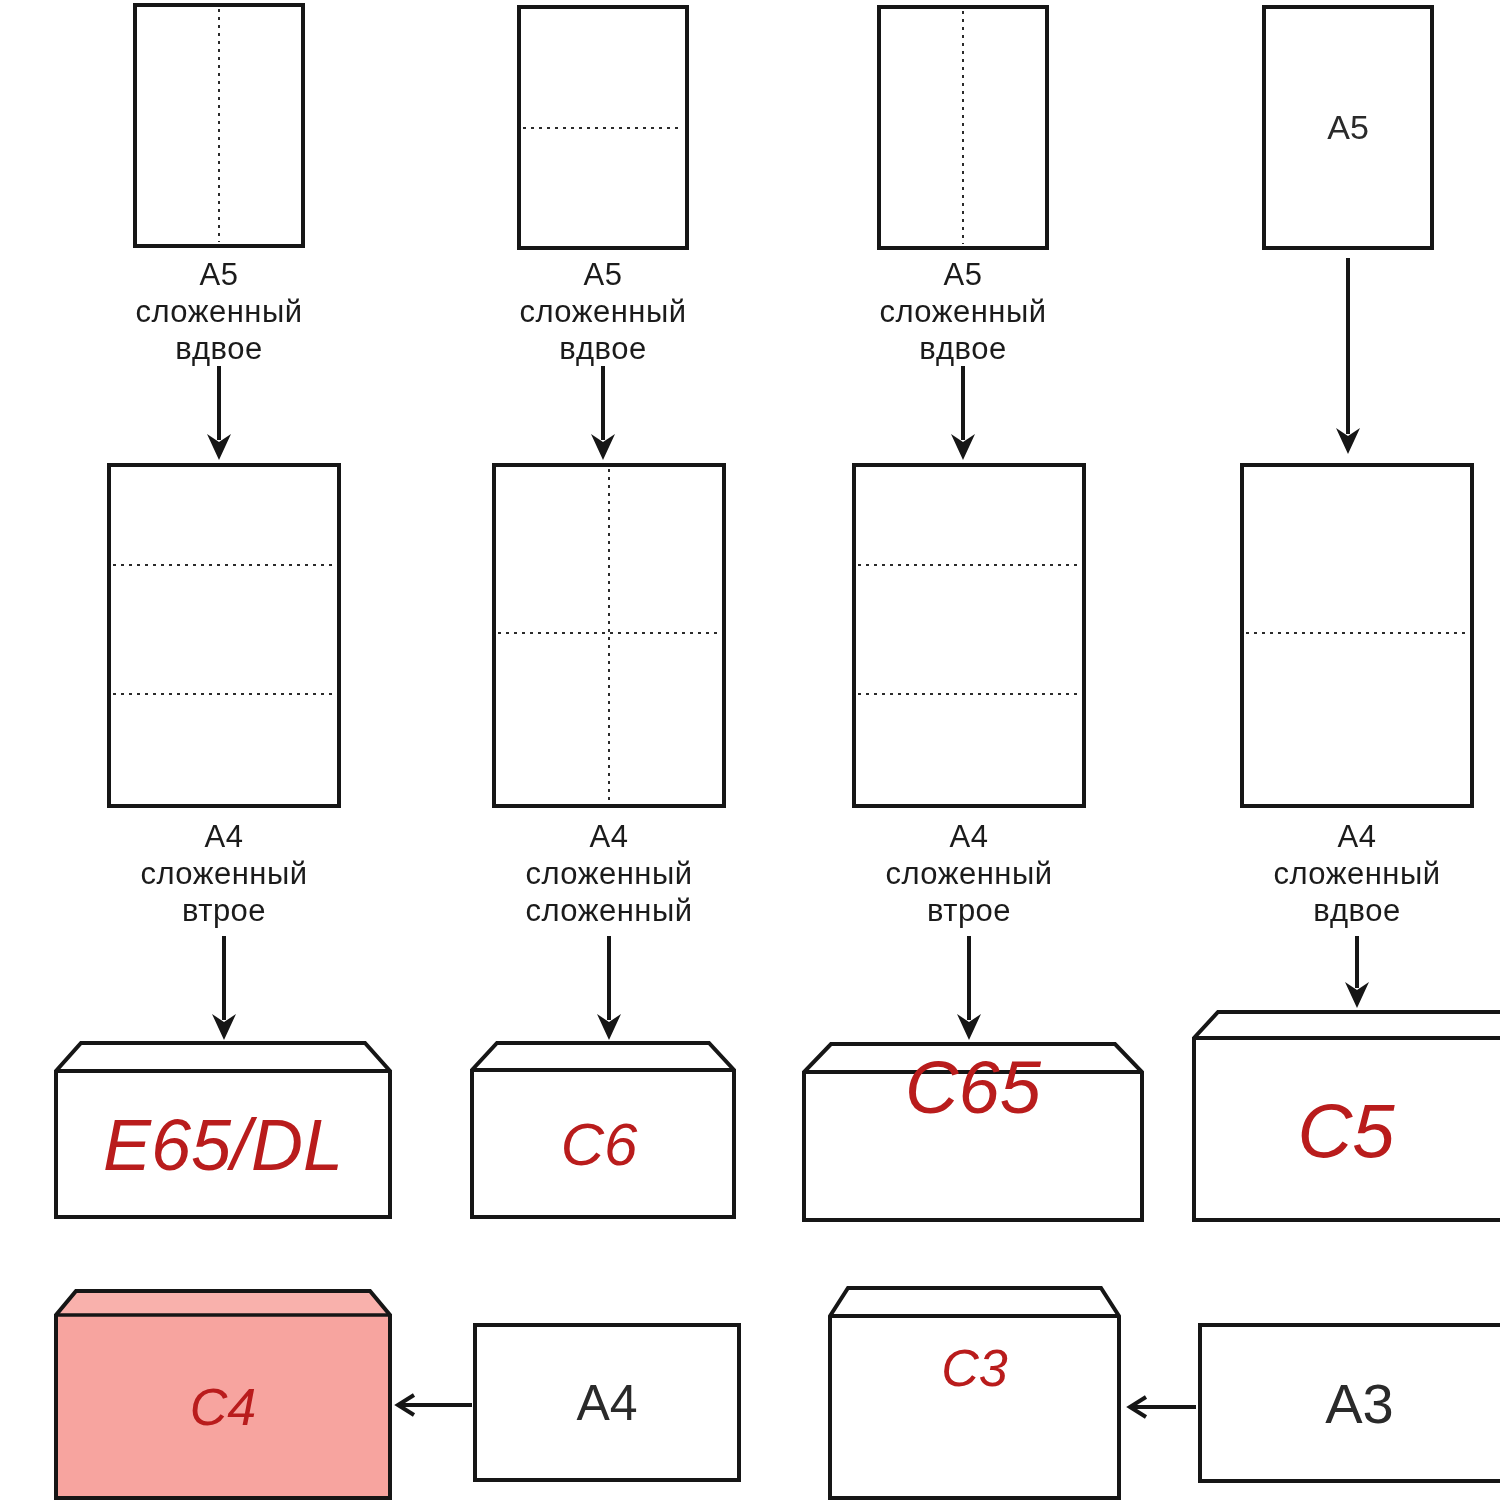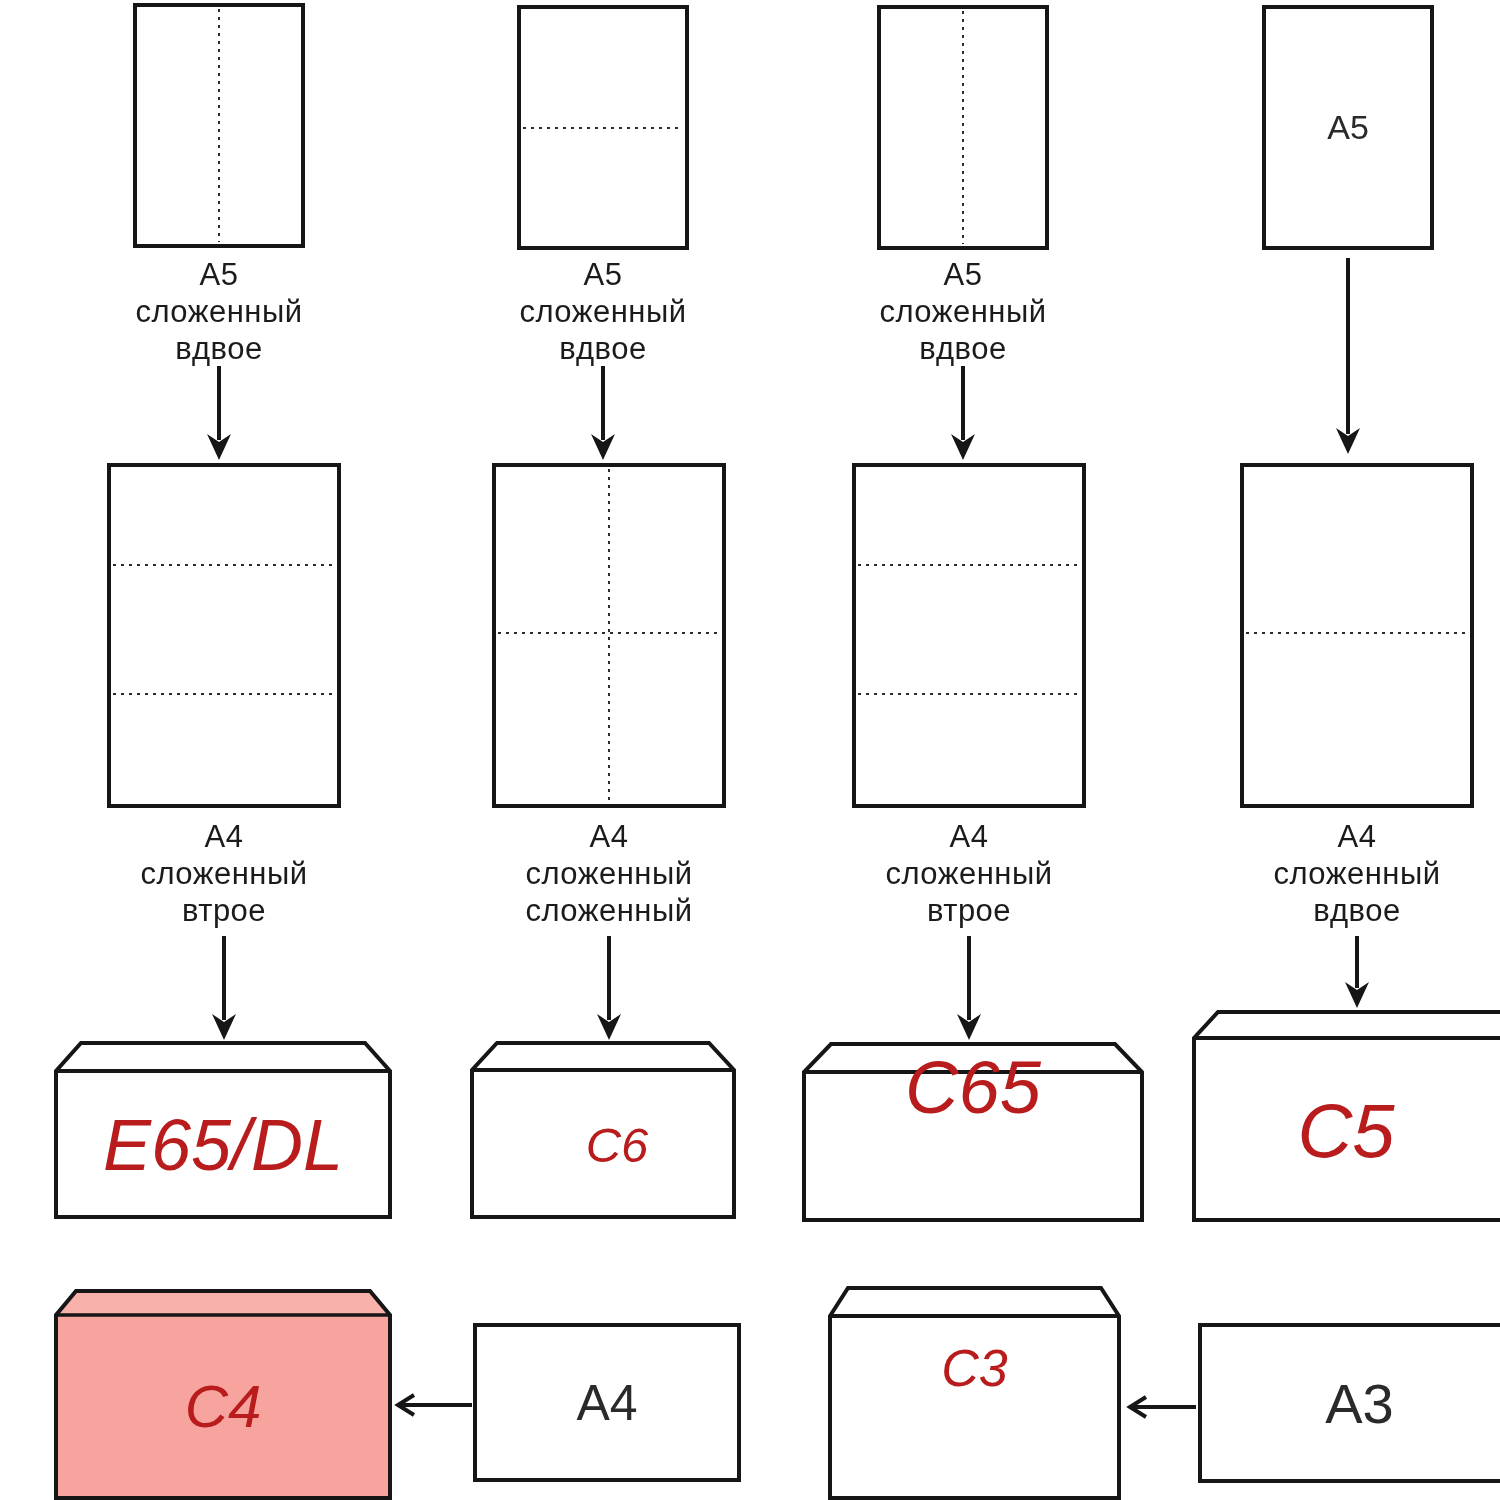--- a/index.html
+++ b/index.html
@@ -149,41 +149,41 @@
   <svg style="left:16px;top:1041px" width="338" height="178">
     <path d="M27,2 L311,2 L336,30 L336,176 L2,176 L2,30 Z" fill="#ffffff" stroke="#161616" stroke-width="4" stroke-linejoin="miter"></path>
     <line x1="2" y1="30" x2="336" y2="30" stroke="#161616" stroke-width="4"></line>
   </svg>
   <div class="env-label" style="left:16px;top:1071px;width:338px;height:148px;font-size:72px">E65/DL</div>
 
   <svg style="left:432px;top:1041px" width="266" height="178">
     <path d="M27,2 L239,2 L264,29 L264,176 L2,176 L2,29 Z" fill="#ffffff" stroke="#161616" stroke-width="4" stroke-linejoin="miter"></path>
     <line x1="2" y1="29" x2="264" y2="29" stroke="#161616" stroke-width="4"></line>
   </svg>
-  <div class="env-label" style="left:446px;top:1070px;width:266px;height:149px;font-size:49px">C6</div>
+  <div class="env-label" style="left:428px;top:1070px;width:266px;height:149px;font-size:60px">C6</div>
 
   <svg style="left:764px;top:1042px" width="342" height="180">
     <path d="M29,2 L313,2 L340,30 L340,178 L2,178 L2,30 Z" fill="#ffffff" stroke="#161616" stroke-width="4" stroke-linejoin="miter"></path>
     <line x1="2" y1="30" x2="340" y2="30" stroke="#161616" stroke-width="4"></line>
   </svg>
   <div class="env-label" style="left:764px;top:1012px;width:342px;height:150px;font-size:74px">C65</div>
 
   <svg style="left:1154px;top:1010px" width="336" height="212">
     <path d="M26,2 L310,2 L334,28 L334,210 L2,210 L2,28 Z" fill="#ffffff" stroke="#161616" stroke-width="4" stroke-linejoin="miter"></path>
     <line x1="2" y1="28" x2="334" y2="28" stroke="#161616" stroke-width="4"></line>
   </svg>
   <div class="env-label" style="left:1154px;top:1038px;width:308px;height:184px;font-size:76px">C5</div>
 
   <svg style="left:16px;top:1289px" width="338" height="211">
     <polygon points="22,2 316,2 336,26 2,26" fill="#f9b1ac"></polygon>
     <rect x="2" y="26" width="334" height="183" fill="#f7a49f"></rect>
     <path d="M22,2 L316,2 L336,26 L336,209 L2,209 L2,26 Z" fill="none" stroke="#161616" stroke-width="4" stroke-linejoin="miter"></path>
     <line x1="2" y1="26" x2="336" y2="26" stroke="#161616" stroke-width="3.5"></line>
   </svg>
-  <div class="env-label" style="left:16px;top:1315px;width:338px;height:183px;font-size:60px">C4</div>
+  <div class="env-label" style="left:16px;top:1315px;width:338px;height:183px;font-size:52px">C4</div>
 
   <svg class="arrow" style="left:356px;top:1392px" width="80" height="26">
     <line x1="78" y1="13" x2="6" y2="13" stroke="#161616" stroke-width="4"></line>
     <path d="M20 3 L4 13 L20 23" fill="none" stroke="#161616" stroke-width="4"></path>
   </svg>
 
   <div class="sheet" style="left:435px;top:1323px;width:268px;height:159px">
     <div class="inner-size-label" style="font-size:50px">А4</div>
   </div>
 

